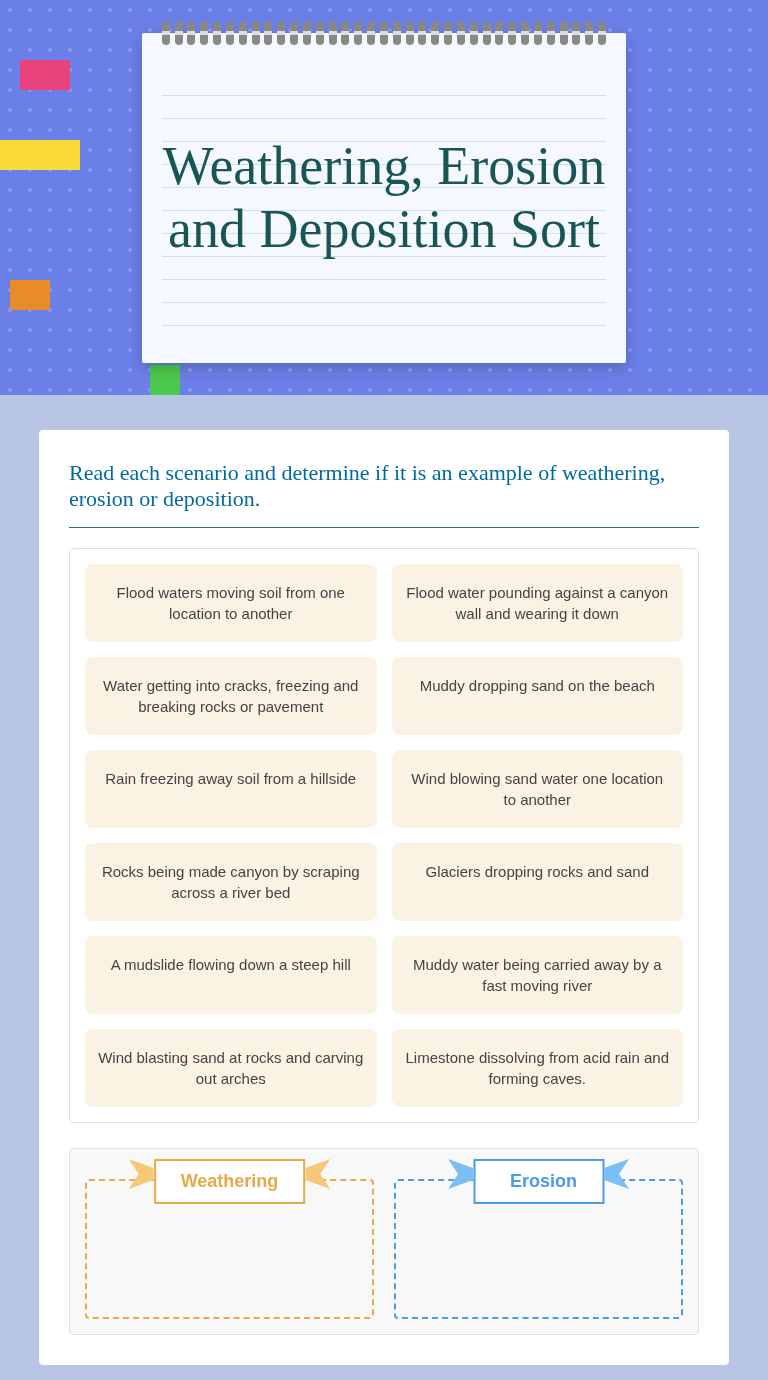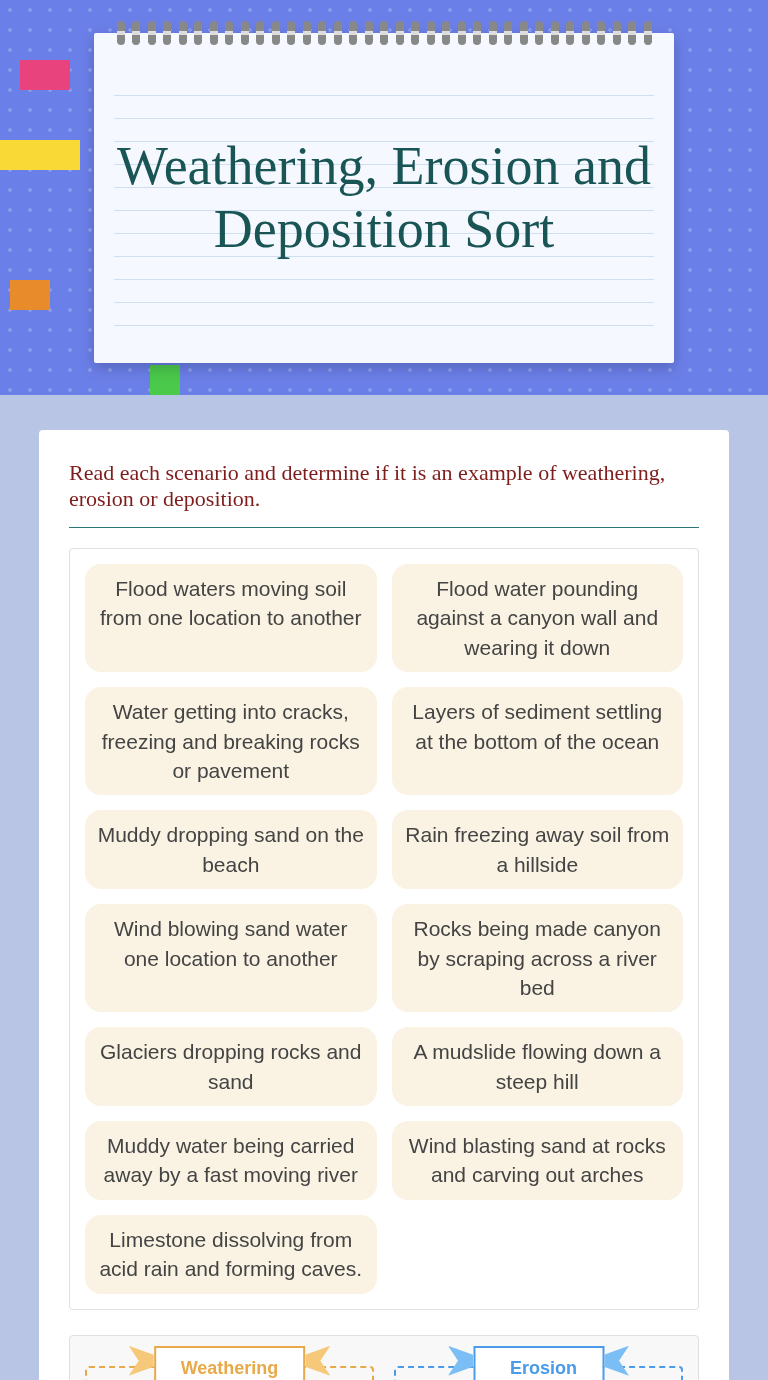--- a/index.html
+++ b/index.html
@@ -3,29 +3,29 @@
 <meta charset="utf-8">
 <style>
 *{margin:0;padding:0;box-sizing:border-box;}
 body{font-family:Arial,sans-serif;background:#b8c5e4;width:768px;}
 .hero{background:#6b7fe8;background-image:radial-gradient(circle,#8a9bec 2px,transparent 2px);background-size:20px 20px;height:395px;position:relative;display:flex;justify-content:center;align-items:center;}
 .tab{position:absolute;left:0;width:50px;height:30px;}
 .tab1{background:#e8437d;top:60px;left:20px;}
 .tab2{background:#f9d936;top:140px;left:0;width:80px;}
 .tab3{background:#e88b2a;top:280px;left:10px;width:40px;}
 .tab4{background:#4bc94b;top:365px;left:150px;width:30px;}
-.notepad{background:#f5f9ff;width:580px;height:330px;border-radius:2px;box-shadow:0 5px 15px rgba(0,0,0,0.2);position:relative;display:flex;flex-direction:column;align-items:center;justify-content:center;padding:20px;}
+.notepad{background:#f5f9ff;width:484px;height:330px;border-radius:2px;box-shadow:0 5px 15px rgba(0,0,0,0.2);position:relative;display:flex;flex-direction:column;align-items:center;justify-content:center;padding:20px;}
 .spiral{position:absolute;top:-12px;left:0;right:0;height:24px;display:flex;justify-content:space-evenly;padding:0 15px;}
 .spiral span{width:8px;height:24px;background:linear-gradient(to bottom,#888 40%,#ddd 40%,#ddd 60%,#888 60%);border-radius:4px;}
 .lines{position:absolute;top:40px;left:20px;right:20px;bottom:20px;background:repeating-linear-gradient(to bottom,transparent,transparent 22px,#d0dff0 22px,#d0dff0 23px);}
 .notepad h1{font-family:Georgia,serif;font-weight:normal;color:#1a5555;font-size:54px;text-align:center;z-index:1;line-height:1.15;}
 .content{background:#fff;margin:35px auto;padding:30px;border-radius:4px;width:690px;}
-.instructions{font-family:Georgia,serif;color:#7f1d1d;font-size:22px;padding-bottom:15px;border-bottom:1px solid #2a7575;margin-bottom:20px;}
+.instructions{font-family:Georgia,serif;color:#0369a1;font-size:22px;padding-bottom:15px;border-bottom:1px solid #2a7575;margin-bottom:20px;}
 .card-grid{border:1px solid #e0e0e0;border-radius:4px;padding:15px;display:grid;grid-template-columns:1fr 1fr;gap:15px;}
-.card{background:#faf3e3;padding:10px 12px;border-radius:16px;text-align:center;color:#444;font-size:21px;line-height:1.4;cursor:grab;}
+.card{background:#faf3e3;padding:18px 12px;border-radius:8px;text-align:center;color:#444;font-size:15px;line-height:1.4;cursor:grab;}
 .dropzones{border:1px solid #e0e0e0;border-radius:4px;background:#f8f8f8;padding:30px 15px 15px;display:grid;grid-template-columns:1fr 1fr;gap:20px;margin-top:25px;}
 .dropzone{position:relative;border:2px dashed;border-radius:4px;min-height:140px;padding-top:30px;}
 .dz-weathering{border-color:#e8a94a;}
 .dz-erosion{border-color:#4a9be8;}
 .banner{position:absolute;top:-22px;left:50%;transform:translateX(-50%);display:flex;align-items:flex-start;}
 .banner-wing{width:25px;height:30px;}
 .banner-center{padding:10px 25px;border:2px solid;background:#fff;font-size:18px;font-weight:bold;}
 .bw-w{background:#f5c87a;clip-path:polygon(0 0,100% 30%,100% 70%,0 100%,40% 50%);}
 .bw-w2{background:#f5c87a;clip-path:polygon(100% 0,0 30%,0 70%,100% 100%,60% 50%);}
 .bc-w{border-color:#e8a94a;color:#e8a94a;}
@@ -83,21 +83,20 @@
     <h1>Weathering, Erosion and Deposition Sort</h1>
   </div>
 </div>
 
 <div class="content">
   <p class="instructions">Read each scenario and determine if it is an example of weathering, erosion or deposition.</p>
   <div class="card-grid">
       <div class="card">Flood waters moving soil from one location to another</div>
       <div class="card">Flood water pounding against a canyon wall and wearing it down</div>
       <div class="card">Water getting into cracks, freezing and breaking rocks or pavement</div>
-      <div class="card">Layers of sediment settling at the bottom of the ocean</div>
       <div class="card">Muddy dropping sand on the beach</div>
       <div class="card">Rain freezing away soil from a hillside</div>
       <div class="card">Wind blowing sand water one location to another</div>
       <div class="card">Rocks being made canyon by scraping across a river bed</div>
       <div class="card">Glaciers dropping rocks and sand</div>
       <div class="card">A mudslide flowing down a steep hill</div>
       <div class="card">Muddy water being carried away by a fast moving river</div>
       <div class="card">Wind blasting sand at rocks and carving out arches</div>
       <div class="card">Limestone dissolving from acid rain and forming caves.</div>
     </div>

